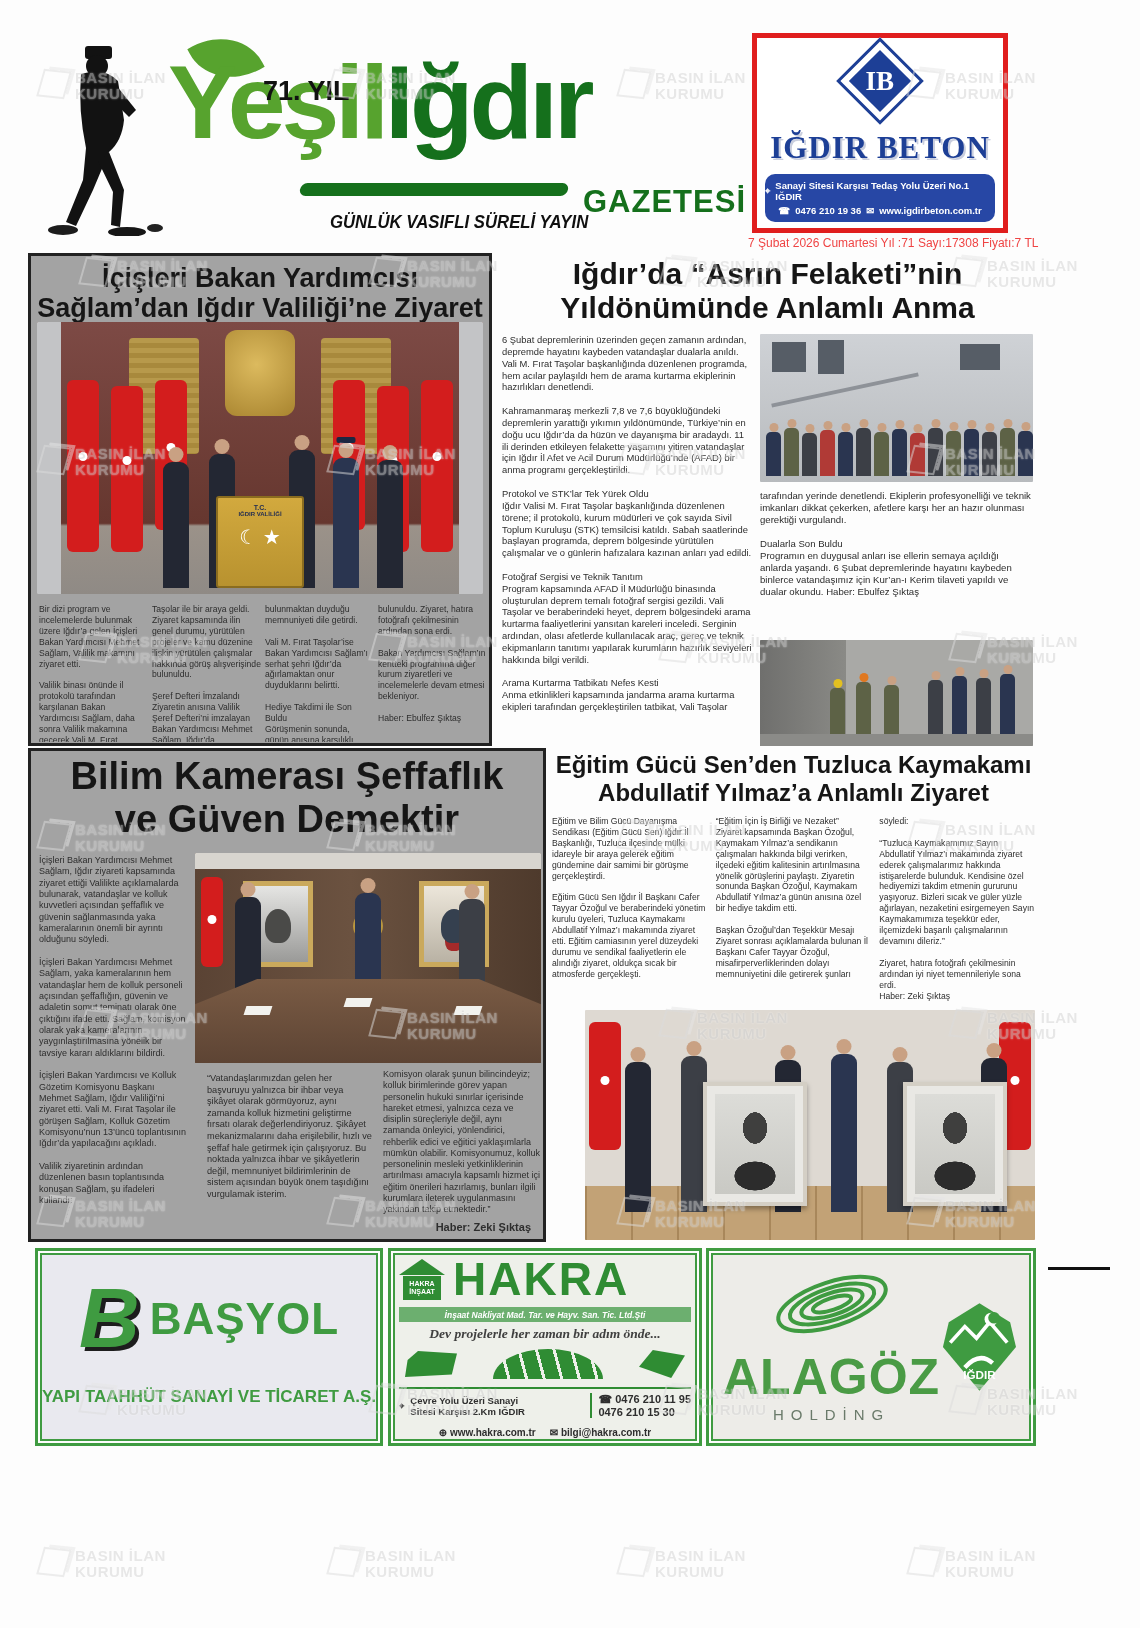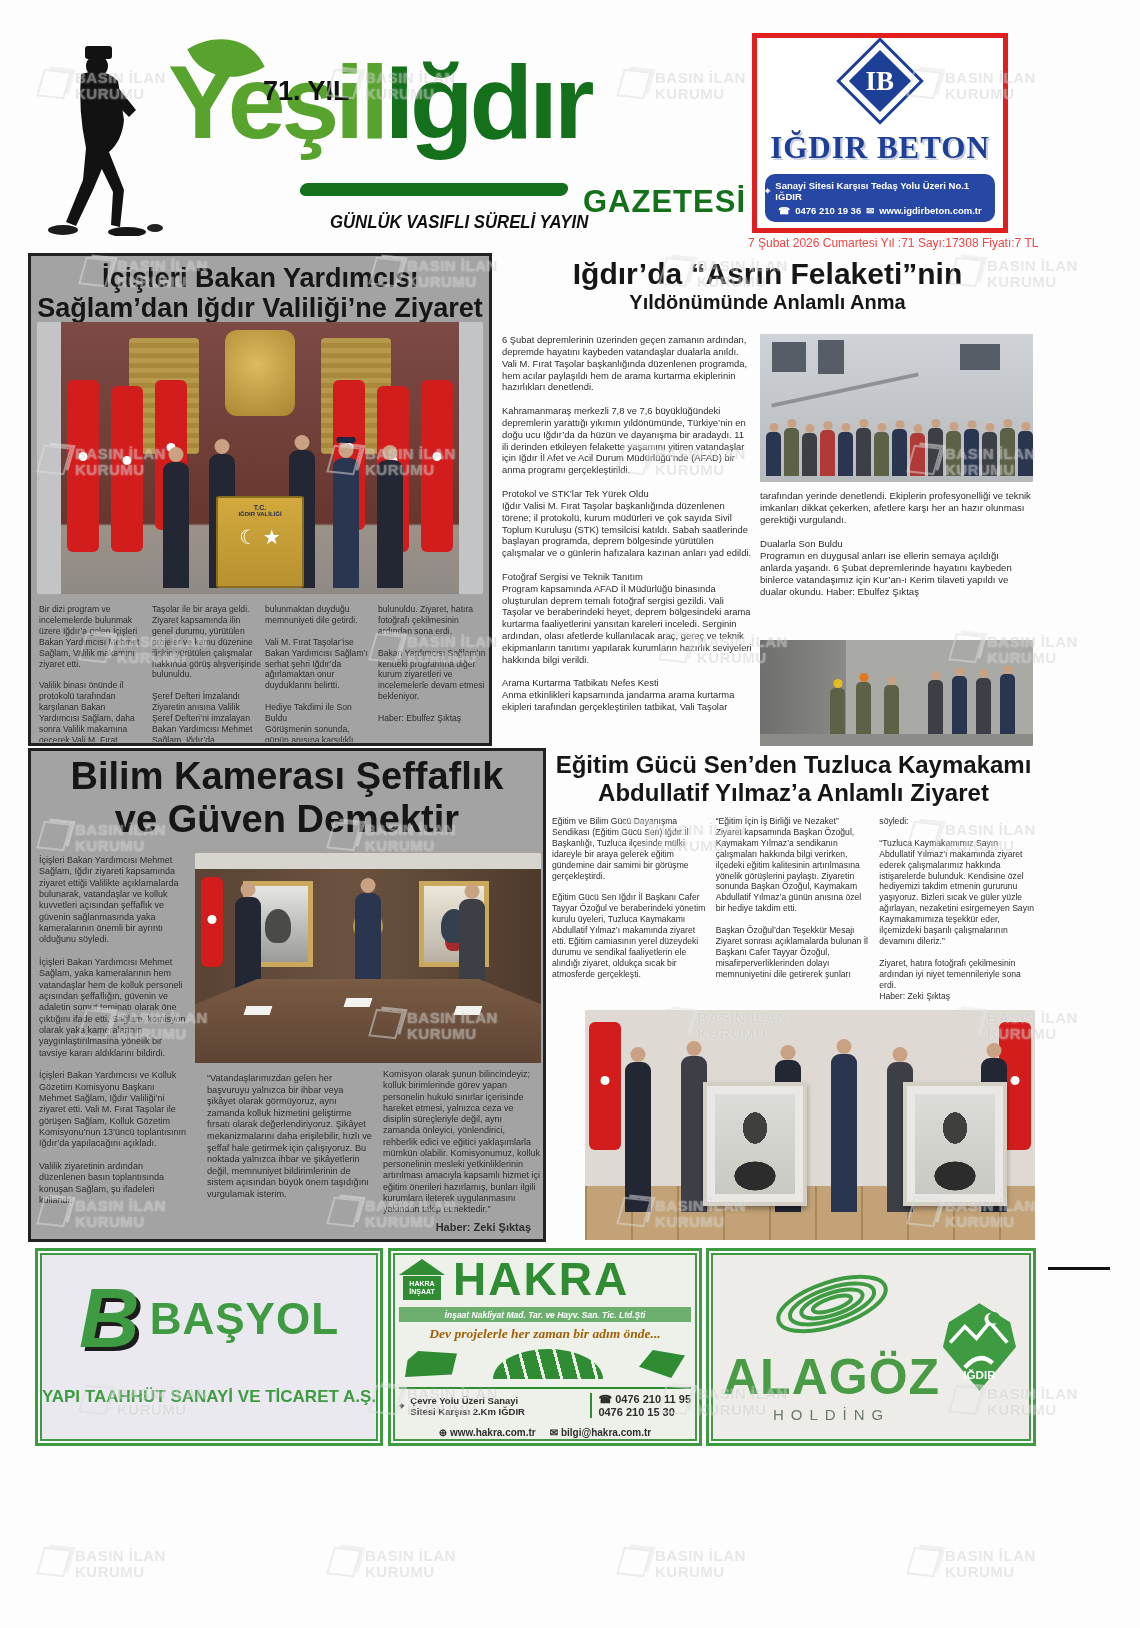--- a/index.html
+++ b/index.html
@@ -134,21 +134,21 @@
       border-bottom:16px solid #2f8c33;}
   #hakra-house .base{position:absolute;left:4px;top:17px;width:38px;height:24px;background:#2f8c33;
       color:#fff;font-size:7px;line-height:1.1;display:flex;flex-direction:column;
       align-items:center;justify-content:center;}
   #hakra-name{font-size:46px;font-weight:700;color:#2f8c33;letter-spacing:2px;line-height:.9;}
   #hakra-bar{position:absolute;left:8px;right:8px;top:56px;height:15px;background:#58a55cdd;
       color:#fff;font-size:8.5px;font-style:italic;display:flex;align-items:center;
       justify-content:center;white-space:nowrap;}
   #hakra-slogan{position:absolute;left:0;right:0;top:75px;text-align:center;
       font-family:"Liberation Serif",serif;font-style:italic;font-weight:700;font-size:13.5px;
-      color:#a16207;white-space:nowrap;}
+      color:#404040;white-space:nowrap;}
   #hakra-shapes{position:absolute;left:14px;right:14px;top:94px;height:38px;display:flex;
       justify-content:space-between;align-items:center;}
   .hshape{background:#2f8c33;}
   #hs1{width:52px;height:26px;clip-path:polygon(25% 0,100% 10%,90% 90%,0 100%,5% 35%);}
   #hs2{width:110px;height:30px;border-radius:50% 50% 0 0/100% 100% 0 0;
       background:repeating-linear-gradient(75deg,#2f8c33 0 14px,#eef0ea 14px 17px);}
   #hs3{width:46px;height:28px;clip-path:polygon(0 60%,30% 0,100% 20%,70% 100%);}
   #hakra-info{position:absolute;left:8px;right:8px;top:136px;display:flex;align-items:center;
       gap:6px;font-size:9.5px;color:#2e2e2e;border-top:2px solid #2f8c33;padding-top:4px;}
   #hakra-info .phones{border-left:2px solid #2f8c33;padding-left:6px;font-size:11px;}
@@ -252,21 +252,21 @@
       <div class="coltext" style="height:138px;" data-bind="article1.col4">bulunuldu. Ziyaret, hatıra fotoğrafı çekilmesinin ardından sona erdi.
 
 Bakan Yardımcısı Sağlam’ın kentteki programına diğer kurum ziyaretleri ve incelemelerle devam etmesi bekleniyor.
 
 Haber: Ebulfez Şıktaş</div>
     </div>
   </div>
 
   <div>
     <div class="abs headline" style="left:500px;top:257px;width:535px;font-size:30px;" data-bind="article2.headline1">Iğdır’da “Asrın Felaketi”nin</div>
-    <div class="abs headline" style="left:500px;top:291px;width:535px;font-size:20px;" data-bind="article2.headline2">Yıldönümünde Anlamlı Anma</div>
+    <div class="abs headline" style="left:500px;top:291px;width:535px;font-size:30px;" data-bind="article2.headline2">Yıldönümünde Anlamlı Anma</div>
     <div class="abs coltext" style="left:502px;top:334px;width:250px;height:424px;font-size:9.4px;line-height:1.26;" data-bind="article2.col_left">6 Şubat depremlerinin üzerinden geçen zamanın ardından, depremde hayatını kaybeden vatandaşlar dualarla anıldı. Vali M. Fırat Taşolar başkanlığında düzenlenen programda, hem acılar paylaşıldı hem de arama kurtarma ekiplerinin hazırlıkları denetlendi.
 
 Kahramanmaraş merkezli 7,8 ve 7,6 büyüklüğündeki depremlerin yarattığı yıkımın yıldönümünde, Türkiye’nin en doğu ucu Iğdır’da da hüzün ve dayanışma bir aradaydı. 11 ili derinden etkileyen felakette yaşamını yitiren vatandaşlar için Iğdır İl Afet ve Acil Durum Müdürlüğü’nde (AFAD) bir anma programı gerçekleştirildi.
 
 Protokol ve STK’lar Tek Yürek Oldu
 Iğdır Valisi M. Fırat Taşolar başkanlığında düzenlenen törene; il protokolü, kurum müdürleri ve çok sayıda Sivil Toplum Kuruluşu (STK) temsilcisi katıldı. Sabah saatlerinde başlayan programda, deprem bölgesinde yürütülen çalışmalar ve o günlerin hafızalara kazınan anları yad edildi.
 
 Fotoğraf Sergisi ve Teknik Tanıtım
 Program kapsamında AFAD İl Müdürlüğü binasında oluşturulan deprem temalı fotoğraf sergisi gezildi. Vali Taşolar ve beraberindeki heyet, deprem bölgesindeki arama kurtarma faaliyetlerini yansıtan kareleri inceledi. Serginin ardından, olası afetlerde kullanılacak araç, gereç ve teknik ekipmanların tanıtımı yapılarak kurumların hazırlık seviyeleri hakkında bilgi verildi.
 

